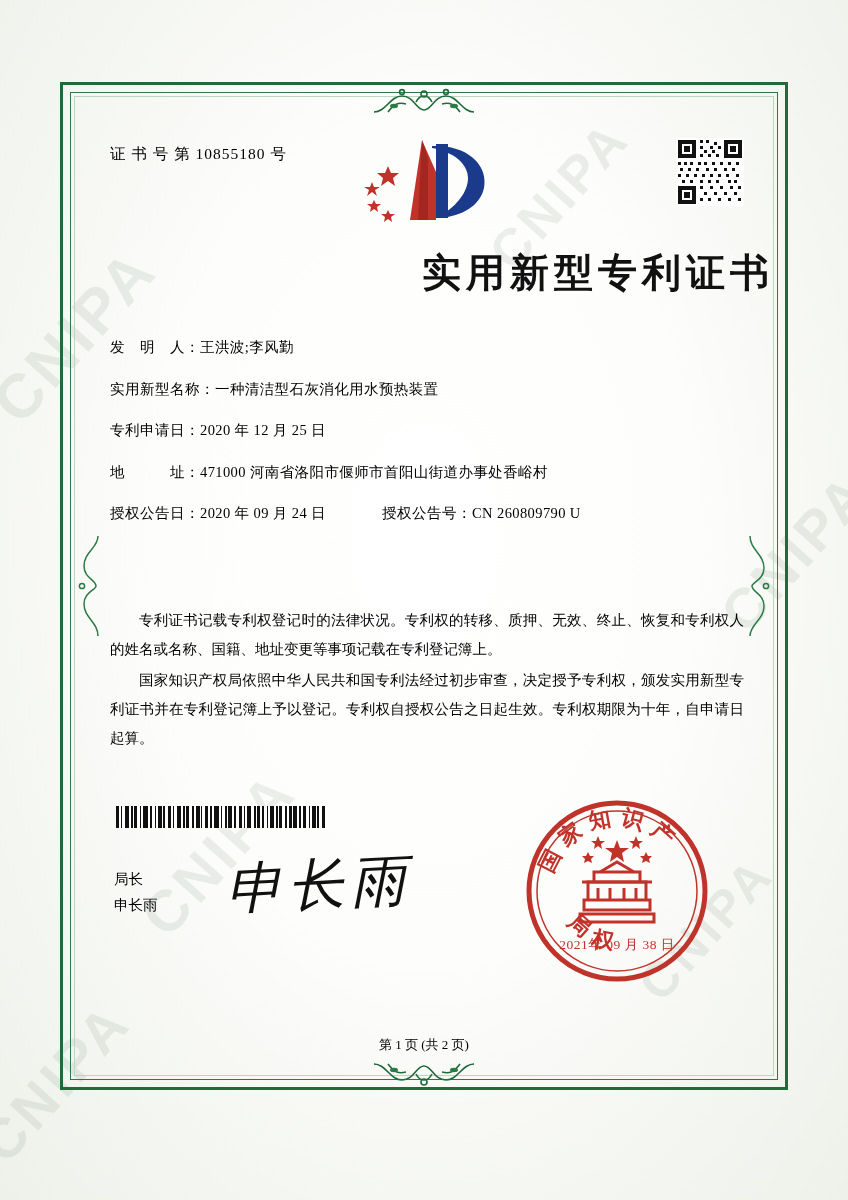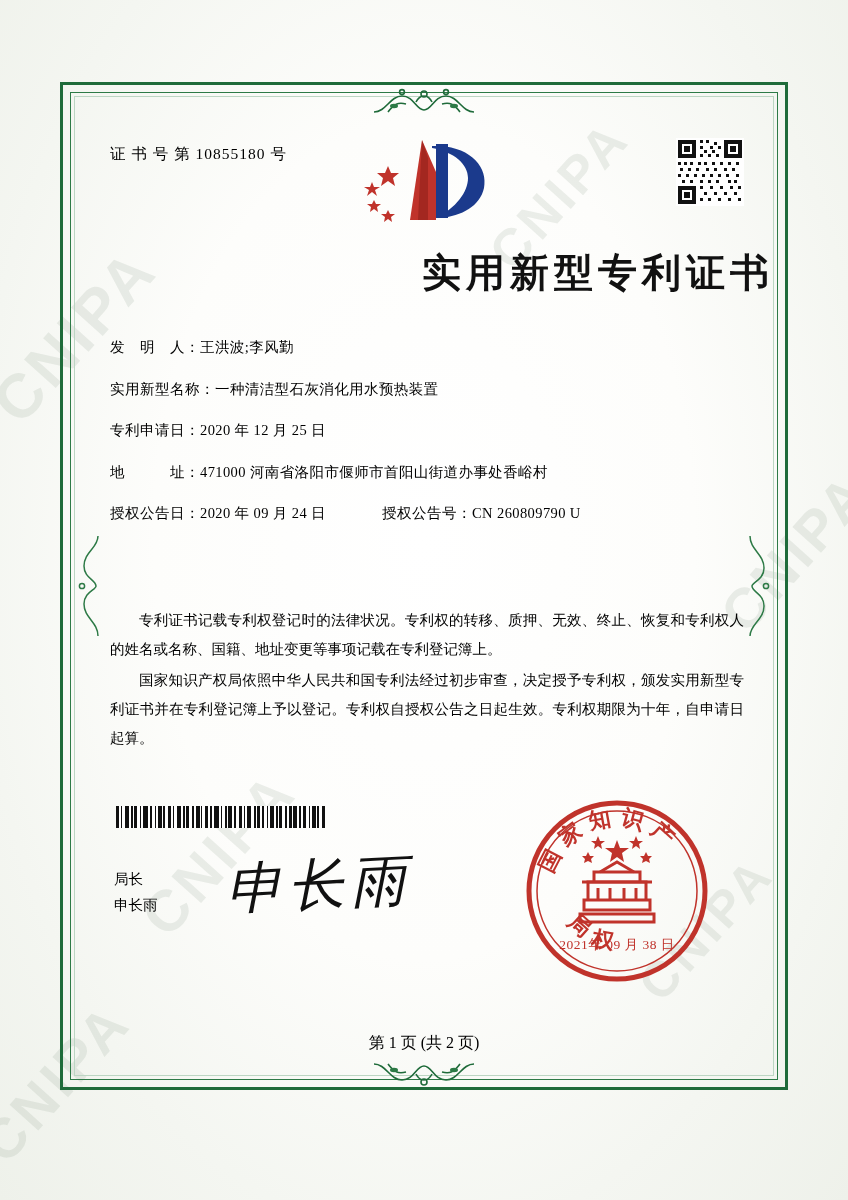--- a/index.html
+++ b/index.html
@@ -185,21 +185,21 @@
     font-size: 13.5px;
     color: #c0332b;
     letter-spacing: 0.5px;
   }
 
   .page-no {
     position: absolute;
     left: 0; right: 0;
     bottom: 22px;
     text-align: center;
-    font-size: 16px;
+    font-size: 13px;
     color: #000;
   }
   .footer-note {
     position: absolute;
     left: 0; right: 0;
     top: 1146px;
     text-align: center;
     font-size: 14.5px;
     color: #000;
     letter-spacing: 1px;

